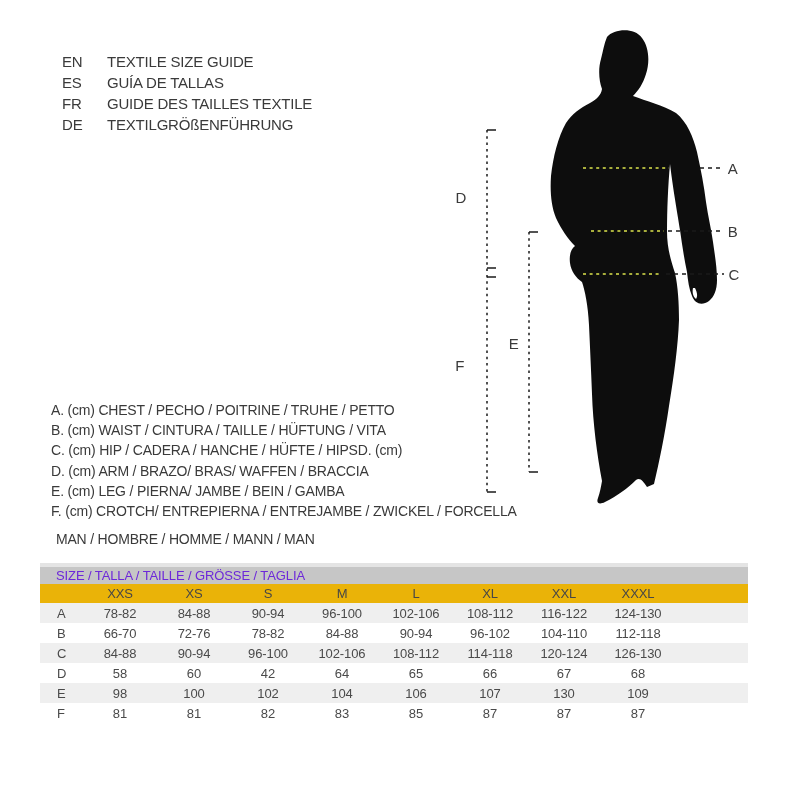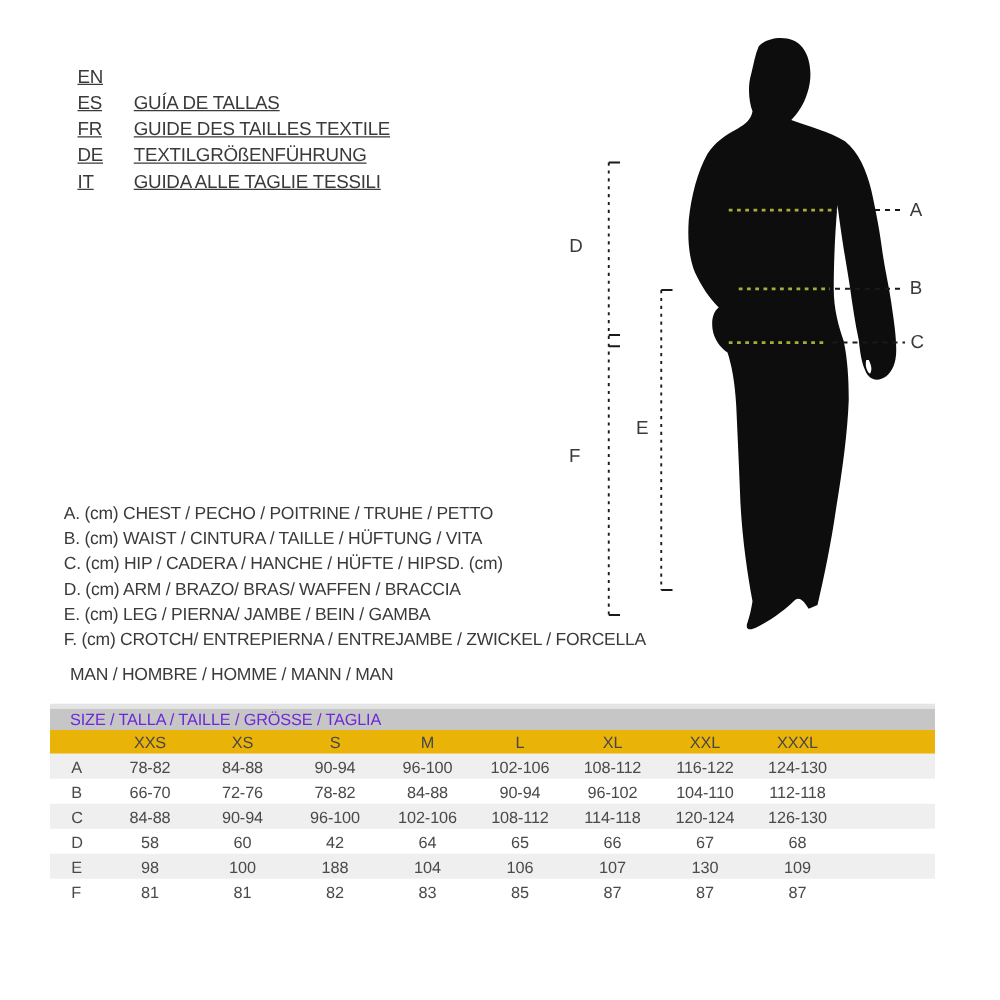--- a/index.html
+++ b/index.html
@@ -2,21 +2,21 @@
 <html><head>
 <meta charset="utf-8">
 <style>
   html,body{margin:0;padding:0;}
   body{
     width:800px;height:800px;position:relative;background:#ffffff;
     font-family:"Liberation Sans", sans-serif;color:#3a3a3a;overflow:hidden;
   }
   
   .lang-block{position:absolute;left:62px;top:51px;font-size:15px;letter-spacing:-0.2px;}
-  .lang-row{display:flex;height:21px;line-height:21px;text-decoration:underline;}
+  .lang-row{display:flex;height:21px;line-height:21px;}
   .lang-code{width:45px;font-weight:400;}
   .lang-name{font-weight:400;}
   
   .figure-svg{position:absolute;left:430px;top:15px;width:340px;height:515px;}
   .measure-label{position:absolute;font-size:15px;color:#3a3a3a;transform:translate(-50%,-50%);letter-spacing:0.3px;}
   
   .legend-block{position:absolute;left:51px;top:400px;font-size:14px;letter-spacing:-0.2px;}
   .legend-row{height:20.2px;line-height:20.2px;white-space:nowrap;}
   .gender-line{position:absolute;left:56px;top:529px;height:20px;line-height:20px;font-size:14px;letter-spacing:-0.2px;}
   
@@ -31,36 +31,33 @@
   .t-data.alt{background:#efefef;}
   .t-cell{text-align:center;}
   .t-label{text-align:left;padding-left:17px;}
 </style>
 </head>
 <body>
 
 <div class="lang-block">
   <div class="lang-row">
     <span class="lang-code">EN</span>
+    <span class="lang-name">TEXTILE SIZE GUIDE</span>
   </div>
   <div class="lang-row">
     <span class="lang-code">ES</span>
     <span class="lang-name">GUÍA DE TALLAS</span>
   </div>
   <div class="lang-row">
     <span class="lang-code">FR</span>
     <span class="lang-name">GUIDE DES TAILLES TEXTILE</span>
   </div>
   <div class="lang-row">
     <span class="lang-code">DE</span>
     <span class="lang-name">TEXTILGRÖßENFÜHRUNG</span>
-  </div>
-  <div class="lang-row">
-    <span class="lang-code">IT</span>
-    <span class="lang-name">GUIDA ALLE TAGLIE TESSILI</span>
   </div>
 </div>
 
 <svg class="figure-svg" viewBox="430 15 340 515" xmlns="http://www.w3.org/2000/svg">
 
   <path fill="#0d0d0d" d="
     M 607 37
     C 614 29, 634 27, 642 38
     C 649 47, 650 62, 646 74
     C 643 84, 638 91, 633 96
@@ -207,21 +204,21 @@
     <span class="t-cell">66</span>
     <span class="t-cell">67</span>
     <span class="t-cell">68</span>
     <span class="t-cell"></span>
   </div>
 
   <div class="t-row t-data alt">
     <span class="t-cell t-label">E</span>
     <span class="t-cell">98</span>
     <span class="t-cell">100</span>
-    <span class="t-cell">188</span>
+    <span class="t-cell">102</span>
     <span class="t-cell">104</span>
     <span class="t-cell">106</span>
     <span class="t-cell">107</span>
     <span class="t-cell">130</span>
     <span class="t-cell">109</span>
     <span class="t-cell"></span>
   </div>
 
   <div class="t-row t-data">
     <span class="t-cell t-label">F</span>

